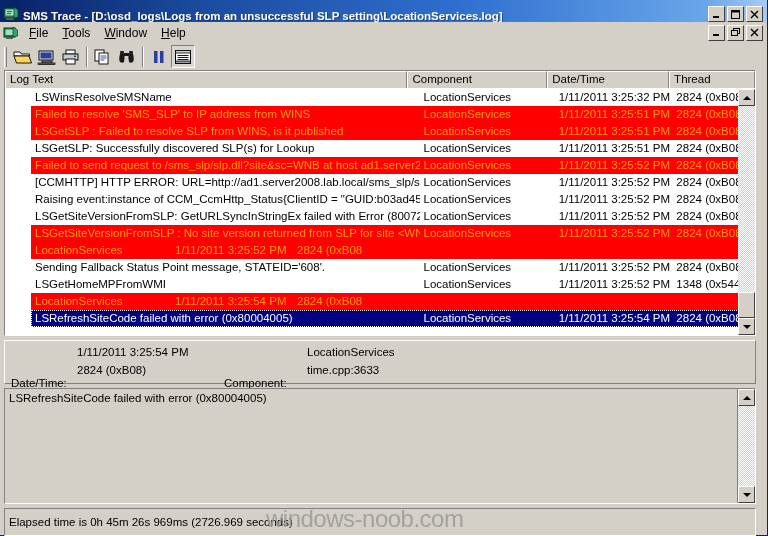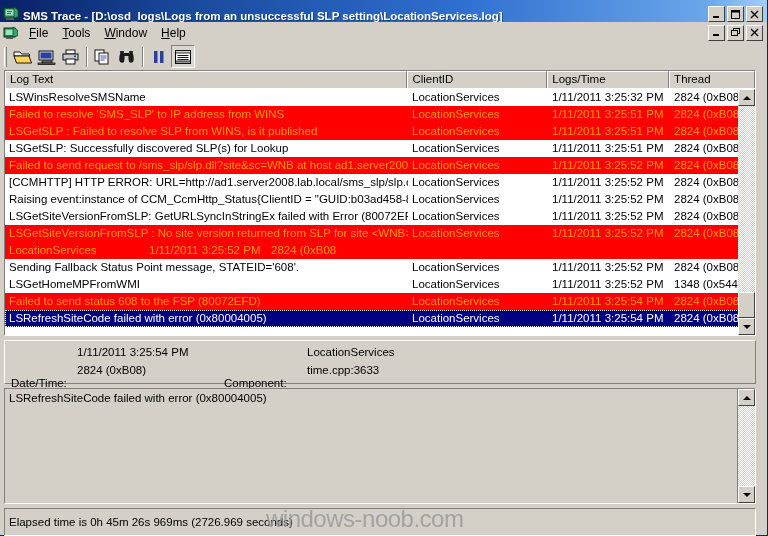--- a/index.html
+++ b/index.html
@@ -142,20 +142,21 @@
     white-space: nowrap;
     height: 17px;
   }
 
   .rows {
     position: absolute;
     left: 0; top: 18px;
     width: 734px;
     height: 246px;
     overflow: hidden;
+    padding-left: 26px;
   }
   .row {
     display: flex;
     height: 17px;
     align-items: center;
     background: #ffffff;
     color: #000000;
   }
   .row.err {
     background: #ff0000;
@@ -417,22 +418,22 @@
         <rect x="2.5" y="13" width="15" height="2.5" fill="#9a9a9a" stroke="#000" stroke-width=".8"></rect>
       </svg>
     </div>
   </div>
 
   <div class="client">
 
     <div class="listwrap">
       <div class="hdrrow">
         <div class="hdrcell" style="width:403px">Log Text</div>
-        <div class="hdrcell" style="width:140px">ClientID</div>
-        <div class="hdrcell" style="width:122px">Logs/Time</div>
+        <div class="hdrcell" style="width:140px">Component</div>
+        <div class="hdrcell" style="width:122px">Date/Time</div>
         <div class="hdrcell" style="width:86px">Thread</div>
       </div>
 
       <div class="rows" id="rows-container">
           <div class="row">
             <div class="cell c-log">LSWinsResolveSMSName</div>
             <div class="cell c-comp">LocationServices</div>
             <div class="cell c-date">1/11/2011 3:25:32 PM</div>
             <div class="cell c-thr">2824 (0xB08)</div>
           </div>
@@ -495,21 +496,20 @@
             <div class="cell c-date">1/11/2011 3:25:52 PM</div>
             <div class="cell c-thr">2824 (0xB08)</div>
           </div>
           <div class="row">
             <div class="cell c-log">LSGetHomeMPFromWMI</div>
             <div class="cell c-comp">LocationServices</div>
             <div class="cell c-date">1/11/2011 3:25:52 PM</div>
             <div class="cell c-thr">1348 (0x544)</div>
           </div>
           <div class="row err">
-            <div class="cell c-log">Failed to send status 608 to the FSP (80072EFD)</div>
             <div class="cell c-comp">LocationServices</div>
             <div class="cell c-date">1/11/2011 3:25:54 PM</div>
             <div class="cell c-thr">2824 (0xB08)</div>
           </div>
           <div class="row sel">
             <div class="cell c-log">LSRefreshSiteCode failed with error (0x80004005)</div>
             <div class="cell c-comp">LocationServices</div>
             <div class="cell c-date">1/11/2011 3:25:54 PM</div>
             <div class="cell c-thr">2824 (0xB08)</div>
           </div>

